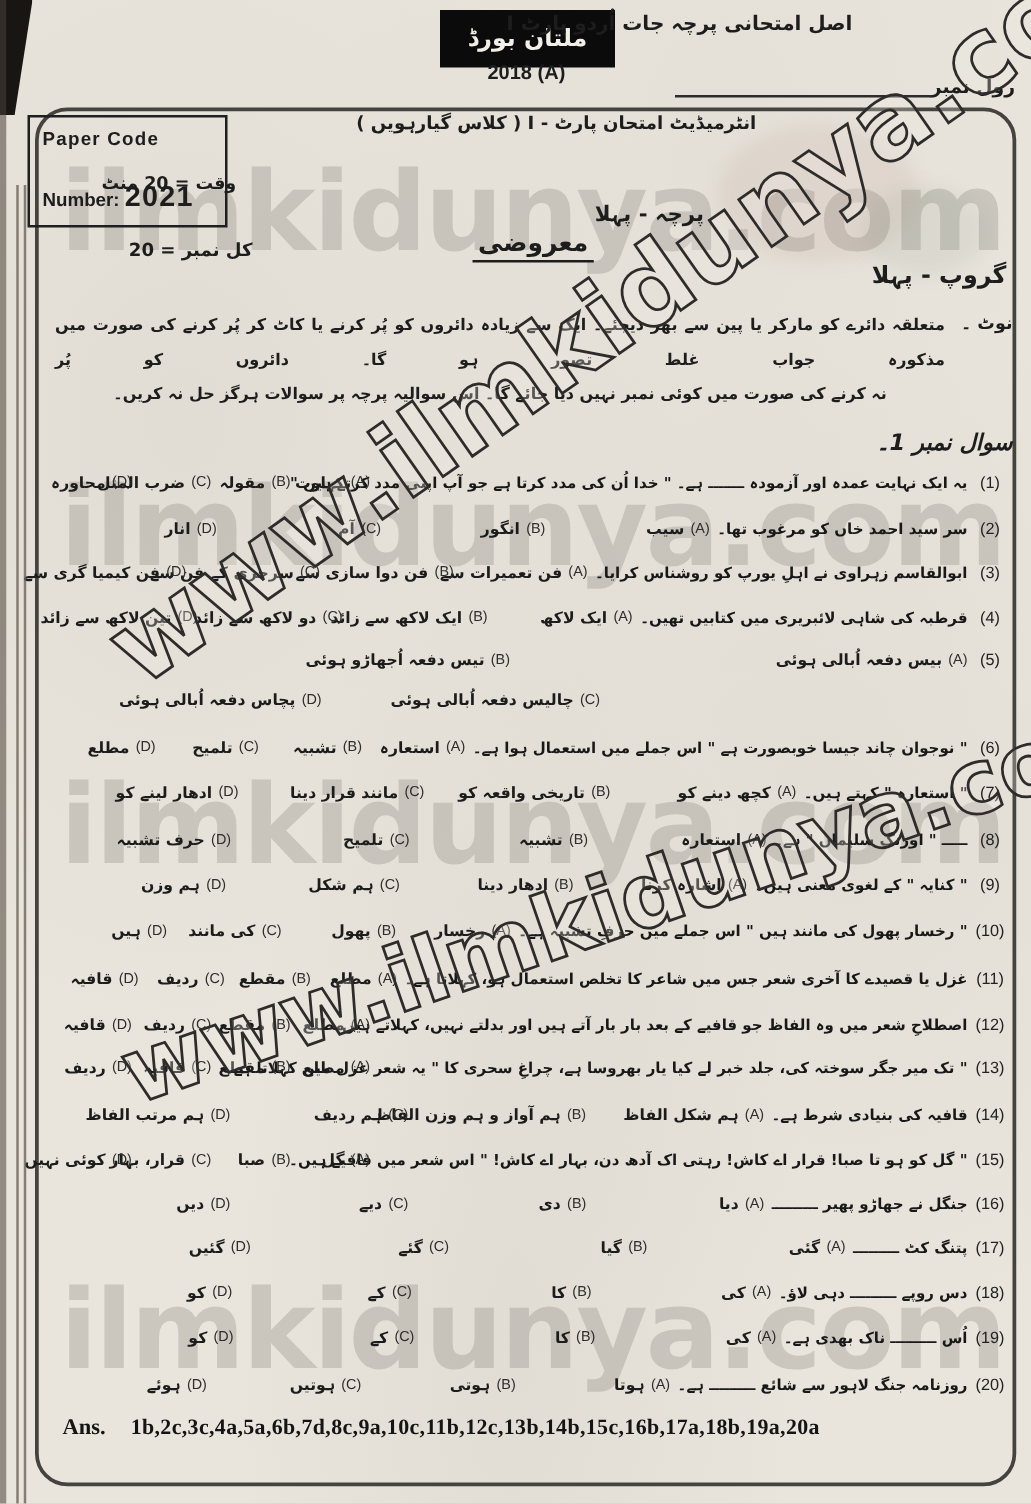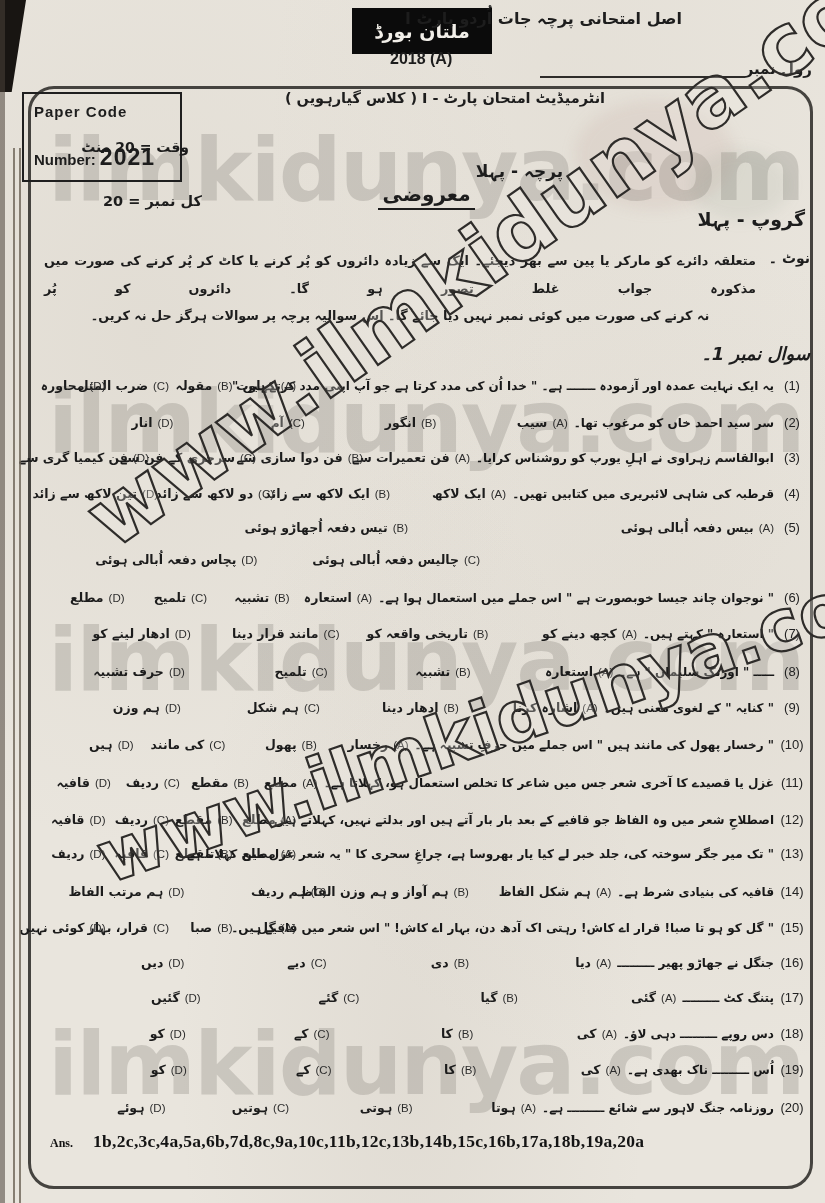--- a/index.html
+++ b/index.html
@@ -72,21 +72,21 @@
   .opt{flex:1 1 0;min-width:0;display:flex;direction:rtl;align-items:center;gap:5px;
     white-space:nowrap;}
   .opt-label{direction:ltr;font-family:"Liberation Sans",sans-serif;font-size:11.5px;color:#2d2d2d;flex:0 0 auto;}
   .opt-text{font-size:12.5px;font-weight:600;color:#1c1c1c;}
   .q-row2{position:absolute;left:0;width:768px;display:flex;direction:rtl;
     padding-right:330px;box-sizing:border-box;gap:55px;}
   .q-row2 .opt{flex:0 0 auto;}
   
   .ans{left:50px;top:1131px;width:745px;z-index:3;display:flex;gap:20px;align-items:baseline;
     font-family:"Liberation Serif",serif;font-weight:bold;color:#141414;}
-  .ans .al{font-size:12px;}
+  .ans .al{font-size:18px;}
   .ans .at{font-size:17.5px;letter-spacing:.3px;}
 </style>
 </head>
 <body>
 
 <div id="page">
 
   <div class="wm-band" style="top:118px">ilmkidunya.com</div>
   <div class="wm-band" style="top:370px">ilmkidunya.com</div>
   <div class="wm-band" style="top:608px">ilmkidunya.com</div>

